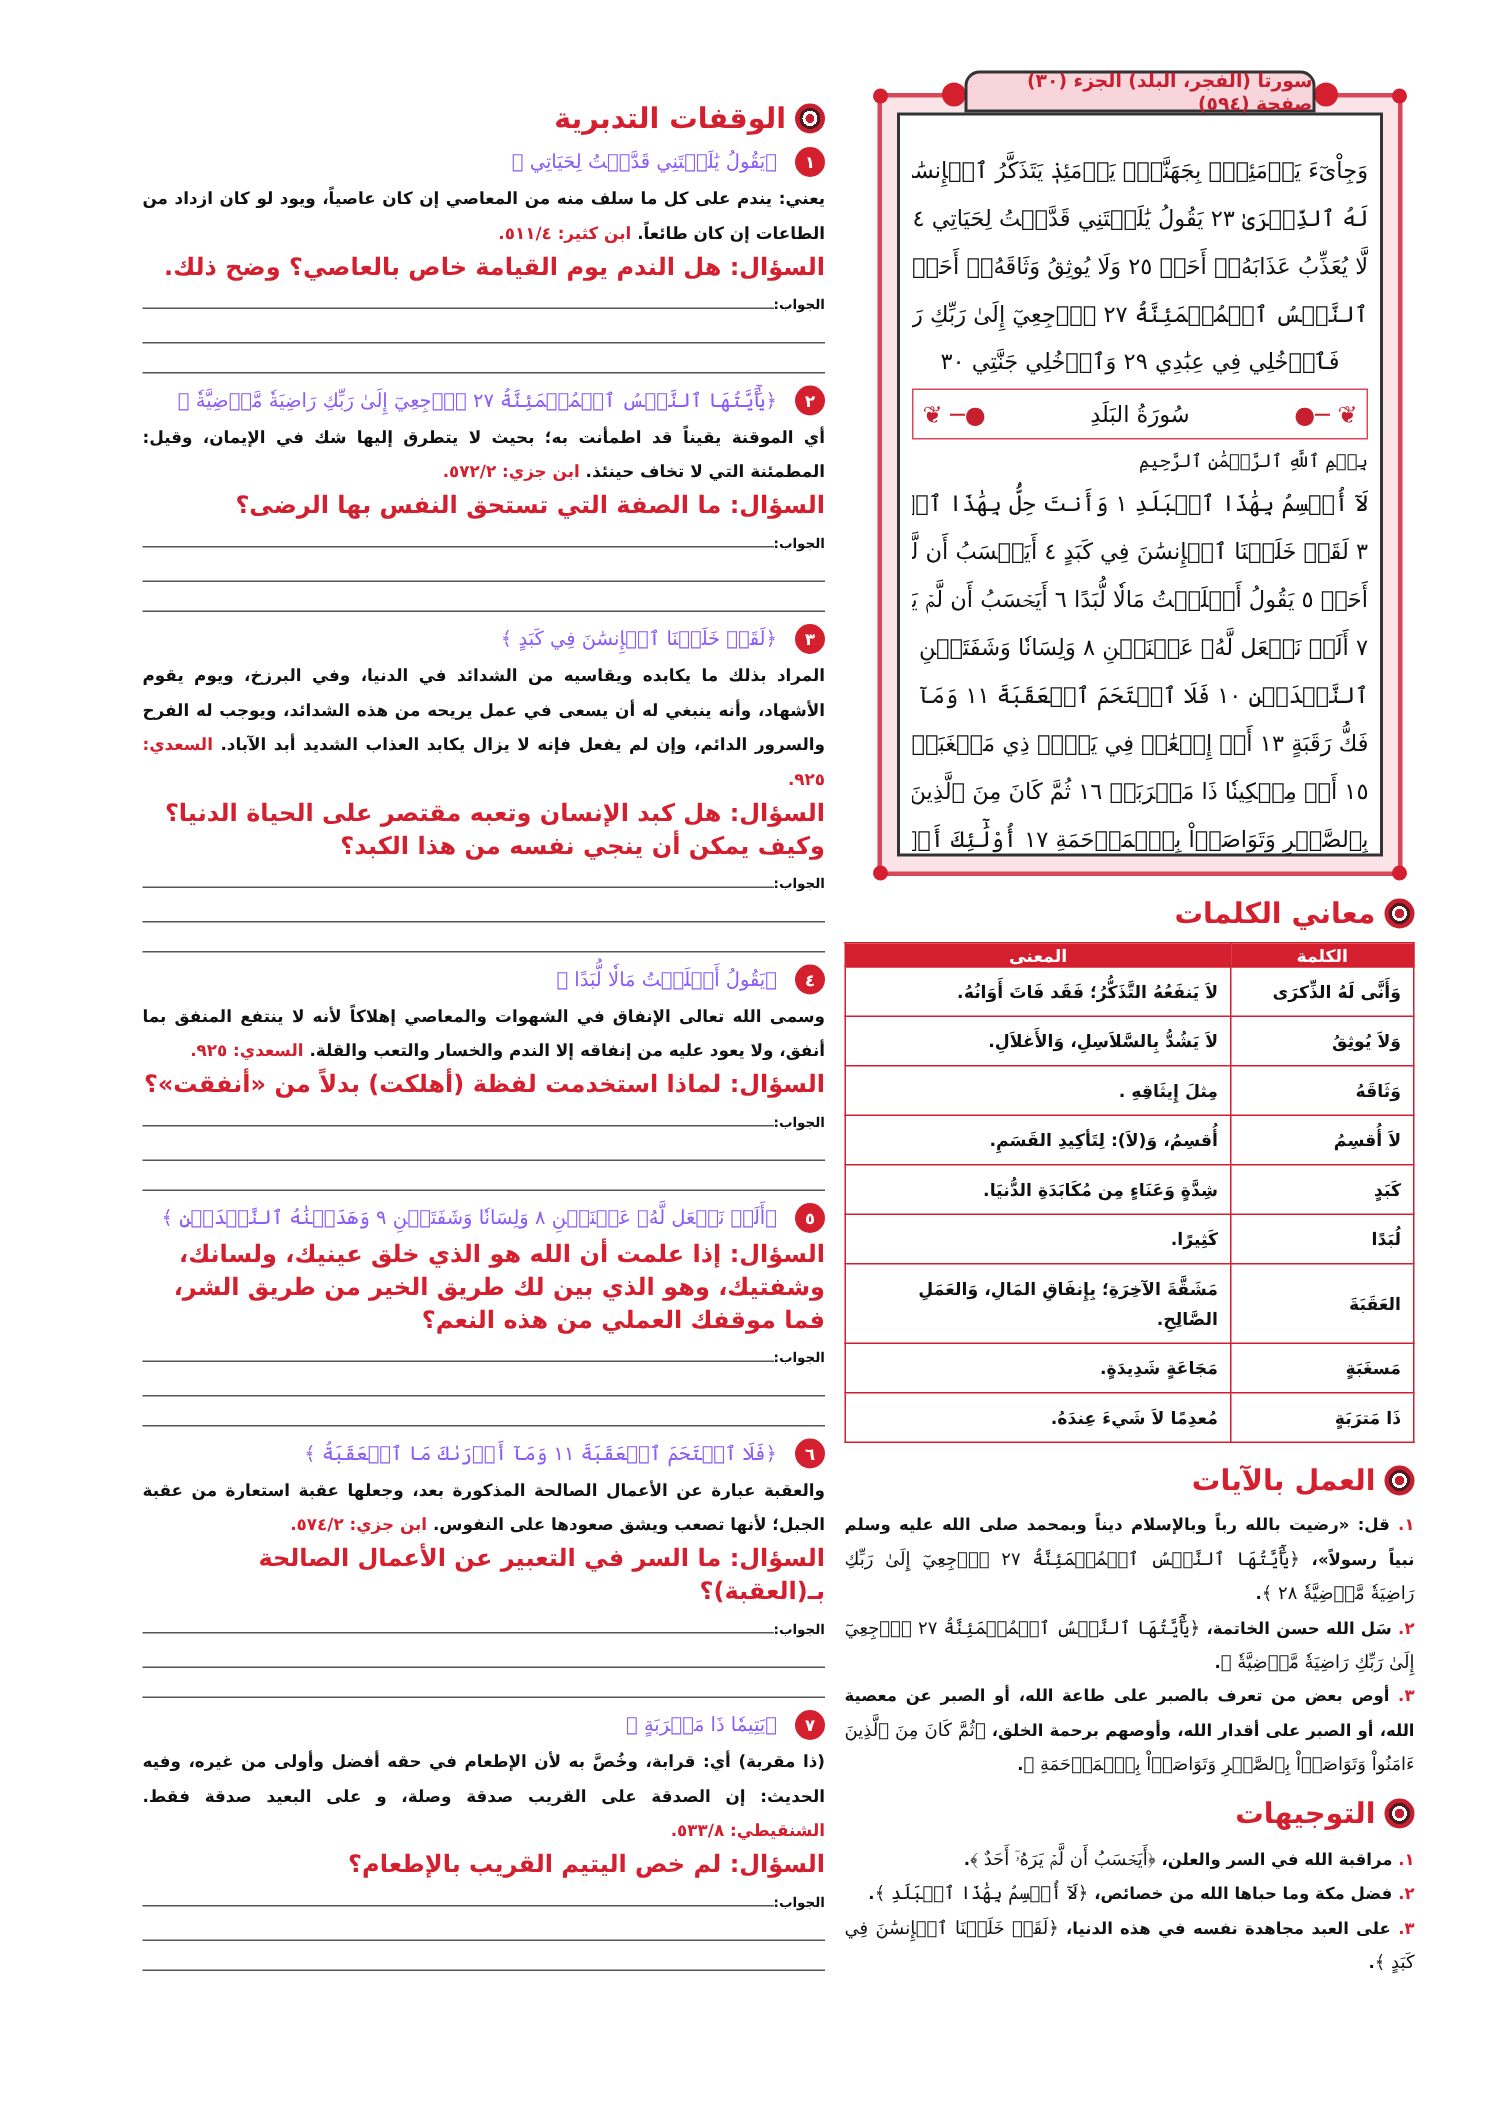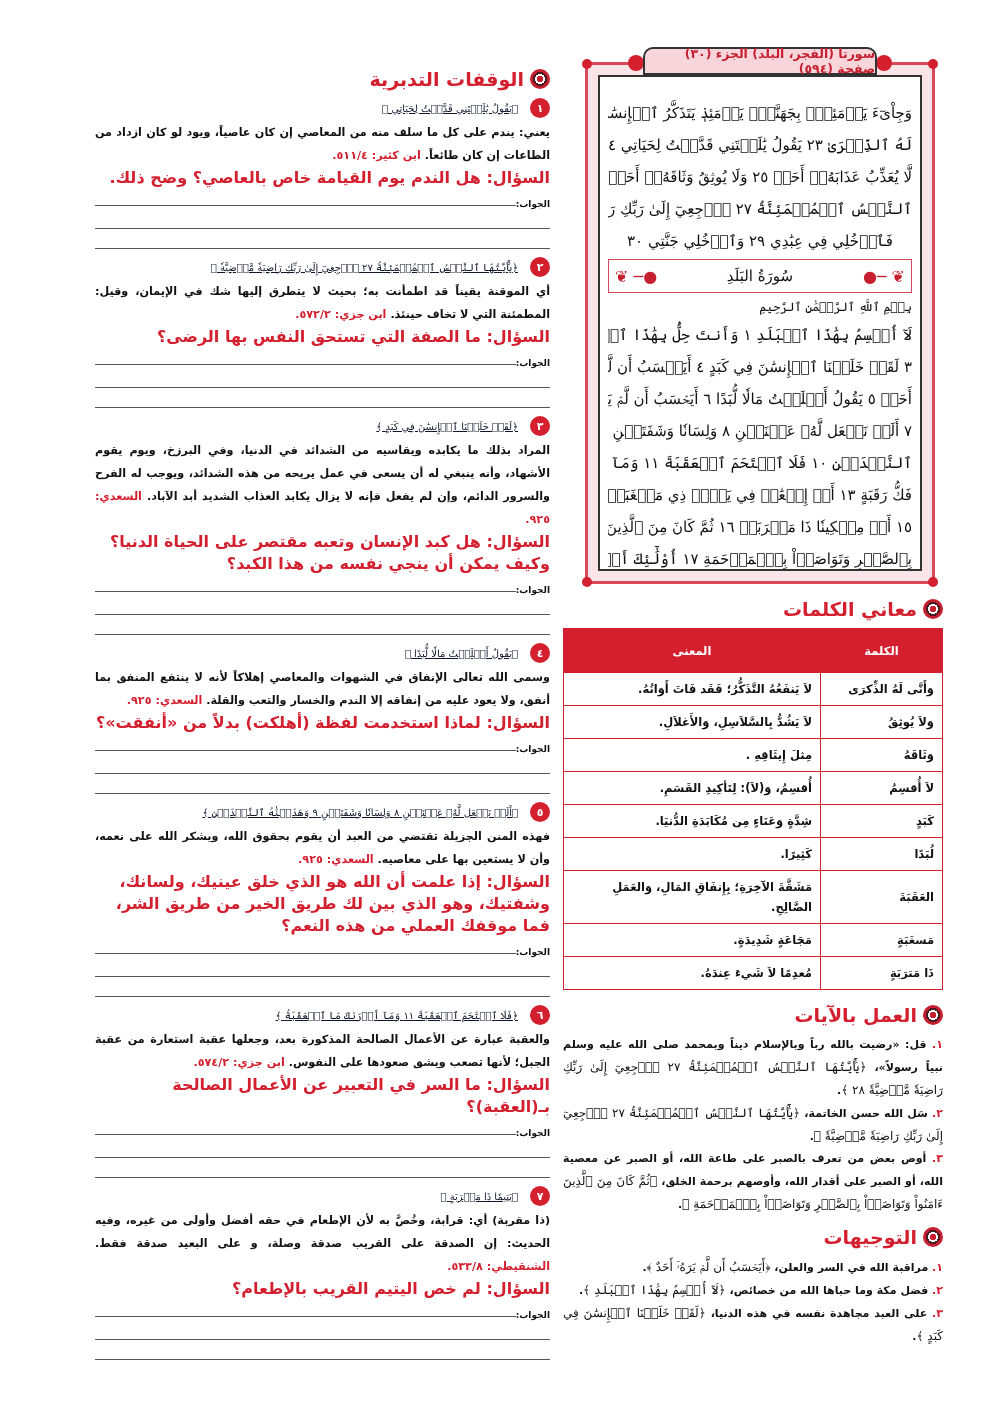--- a/index.html
+++ b/index.html
@@ -11,21 +11,21 @@
 
   
   .sec-head { display: flex; align-items: center; gap: 6px; margin-bottom: 8px; }
   .rosette { width: 20px; height: 20px; border-radius: 50%; background: radial-gradient(circle, #c61f30 0 3px, #fff 3px 5px, #4a1b1f 5px 7px, #c61f30 7px 10px); flex: 0 0 auto; }
   .sec-title { font-weight: 700; font-size: 19px; color: #d41f2f; }
 
   
   .waqfa { margin-bottom: 8px; }
   .waqfa-head { display: flex; align-items: center; gap: 12px; margin-bottom: 3px; }
   .num-badge { width: 20px; height: 20px; border-radius: 50%; background: #d41f2f; color: #fff; font-size: 11px; font-weight: 700; display: flex; align-items: center; justify-content: center; flex: 0 0 auto; }
-  .ayah { font-family: "DejaVu Serif", serif; font-size: 10px; color: #0f172a; text-decoration: underline; }
+  .ayah { font-family: "DejaVu Serif", serif; font-size: 13px; color: #8b5cf6; }
   .ayah::before { content: "\FD3F "; }
   .ayah::after { content: " \FD3E"; }
   .body-text { font-size: 11.2px; font-weight: 700; line-height: 23px; text-align: justify; }
   .ref { color: #d41f2f; margin-top: 24px; }
   .question { font-size: 16px; font-weight: 700; color: #d41f2f; line-height: 22px; }
   .answer-row { display: flex; align-items: flex-end; gap: 0; height: 20px; }
   .answer-label { font-size: 9px; font-weight: 700; }
   .answer-line { flex: 1; border-bottom: 1px solid #555; height: 1px; margin-bottom: 3px; }
   .blank-line { border-bottom: 1px solid #555; height: 20px; }
 
@@ -37,21 +37,21 @@
   .dot.sm { width: 10px; height: 10px; }
   .mushaf-line { font-family: "DejaVu Serif", serif; font-size: 15px; line-height: 32px; text-align: justify; text-align-last: justify; white-space: nowrap; overflow: hidden; }
   .mushaf-line.center { text-align: center; text-align-last: center; }
   .surah-banner { border: 1px solid #d9485a; height: 34px; margin: 2px 0; display: flex; align-items: center; justify-content: space-between; padding: 0 6px; }
   .orn { color: #c61f30; font-size: 16px; }
   .surah-name { font-family: "DejaVu Serif", serif; font-size: 15px; }
   .basmala { font-family: "DejaVu Serif", serif; font-size: 12px; text-align: right; line-height: 24px; }
 
   
   .meanings { width: 100%; border-collapse: collapse; margin-bottom: 14px; }
-  .meanings th { background: #d41f2f; color: #fff; font-size: 11.5px; font-weight: 700; height: 44px; border: 1px solid #d41f2f; }
+  .meanings th { background: #d41f2f; color: #fff; font-size: 11.5px; font-weight: 700; height: 16px; border: 1px solid #d41f2f; }
   .meanings td { border: 1px solid #d41f2f; font-size: 11.5px; font-weight: 700; padding: 6px 8px; line-height: 20px; text-align: right; vertical-align: middle; }
   .meanings td.word { width: 122px; padding-right: 8px; }
 
   
   .list-item { font-size: 11px; font-weight: 700; line-height: 22px; text-align: justify; }
   .list-item .n { color: #d41f2f; }
   .list-ayah { font-family: "DejaVu Serif", serif; font-weight: 400; font-size: 12px; }
   .list-ayah::before { content: "\FD3F "; }
   .list-ayah::after { content: " \FD3E"; }
 </style>
@@ -122,21 +122,20 @@
       </div>
     <div class="blank-line"></div>
     <div class="blank-line"></div>
   </div>
 
   <div class="waqfa">
     <div class="waqfa-head">
         <span class="num-badge">٥</span>
         <span class="ayah">أَلَمۡ نَجۡعَل لَّهُۥ عَيۡنَيۡنِ ٨ وَلِسَانٗا وَشَفَتَيۡنِ ٩ وَهَدَيۡنَٰهُ ٱلنَّجۡدَيۡنِ</span>
       </div>
-    <p class="body-text"><span>فهذه المنن الجزيلة تقتضي من العبد أن يقوم بحقوق الله، ويشكر الله على نعمه، وأن لا يستعين بها على معاصيه.</span> <span class="ref">السعدي: ٩٢٥.</span></p>
     <p class="question">السؤال: إذا علمت أن الله هو الذي خلق عينيك، ولسانك، وشفتيك، وهو الذي بين لك طريق الخير من طريق الشر، فما موقفك العملي من هذه النعم؟</p>
     <div class="answer-row">
         <span class="answer-label">الجواب:</span>
         <span class="answer-line"></span>
       </div>
     <div class="blank-line"></div>
     <div class="blank-line"></div>
   </div>
 
   <div class="waqfa">

